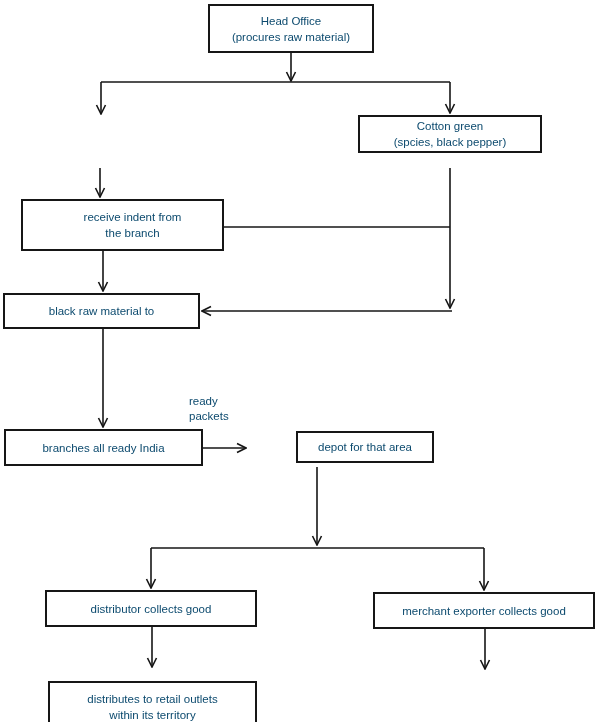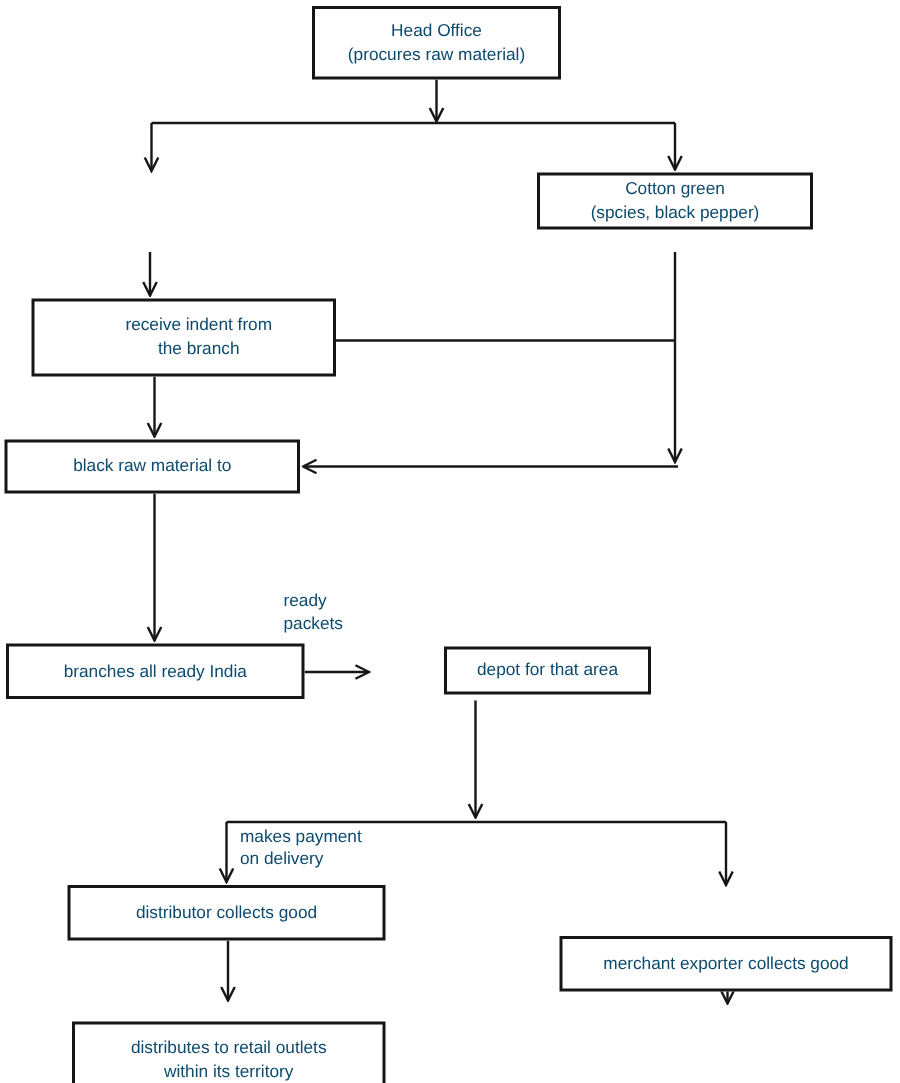--- a/index.html
+++ b/index.html
@@ -82,25 +82,23 @@
 the branch</div>
 
   <div class="node" style="left:3px;   top:293px; width:197px; height:36px;">black raw material to</div>
 
   <div class="node" style="left:4px;   top:429px; width:199px; height:37px;">branches all ready India</div>
 
   <div class="node" style="left:248px; top:431px; width:138px; height:32px;margin-left:48px;">depot for that area</div>
 
   <div class="node" style="left:45px;  top:590px; width:212px; height:37px;">distributor collects good</div>
 
-  <div class="node" style="left:373px; top:592px; width:222px; height:37px;margin-top:32px;">merchant exporter collects good</div>
+  <div class="node" style="left:373px; top:592px; width:222px; height:37px;">merchant exporter collects good</div>
 
   <div class="node" style="left:48px;  top:669px; width:209px; height:51px;margin-top:12px;">distributes to retail outlets
 within its territory</div>
 
 
   <div class="edge-label" style="left:189px; top:394px; width:72px;">ready
 packets</div>
 
-  <div class="edge-label" style="left:160px; top:551px; width:108px;">makes payment
-on delivery</div>
 
 </div>
 
 </body></html>

